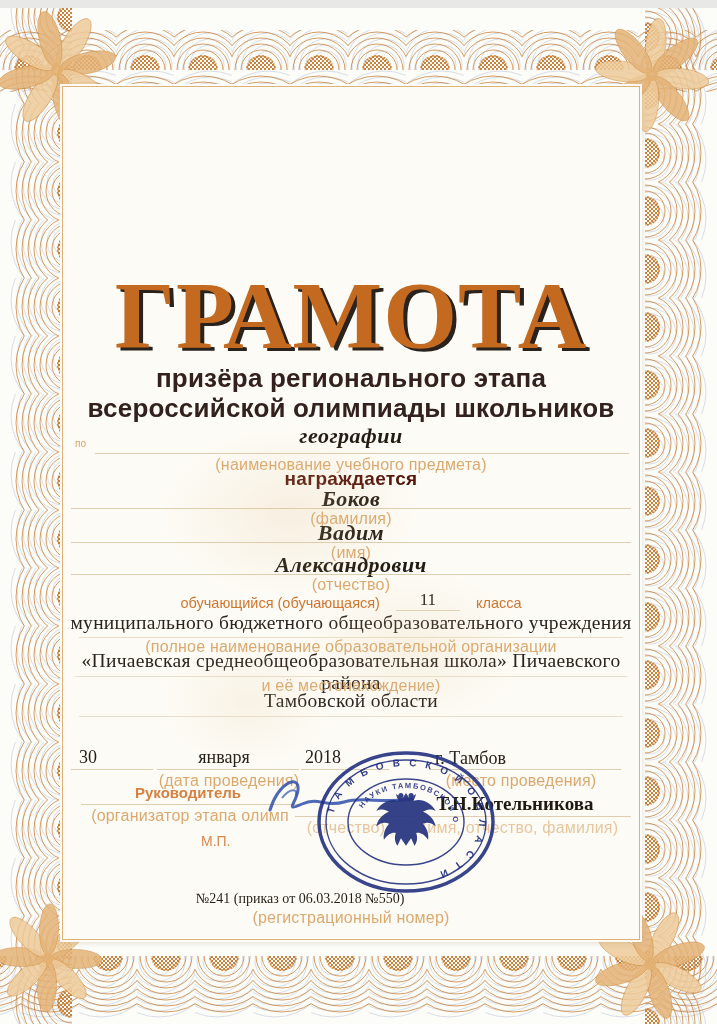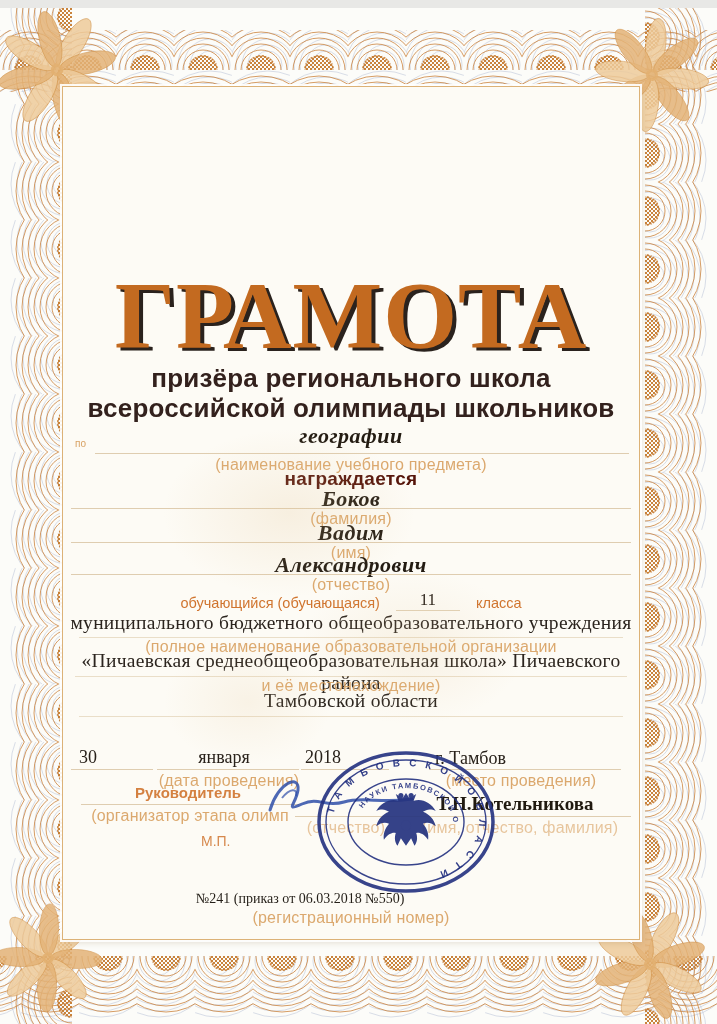--- a/index.html
+++ b/index.html
@@ -158,21 +158,21 @@
         <path d="M52.0,0.0 L42.5,11.4 L45.0,26.0 L31.1,31.1 L26.0,45.0 L11.4,42.5 L0.0,52.0 L-11.4,42.5 L-26.0,45.0 L-31.1,31.1 L-45.0,26.0 L-42.5,11.4 L-52.0,0.0 L-42.5,-11.4 L-45.0,-26.0 L-31.1,-31.1 L-26.0,-45.0 L-11.4,-42.5 L-0.0,-52.0 L11.4,-42.5 L26.0,-45.0 L31.1,-31.1 L45.0,-26.0 L42.5,-11.4 Z" stroke="#cf7c33" fill="none" stroke-width="0.8" opacity="0.5"></path>
         <path d="M0.0,-38.0 L9.5,-16.5 L32.9,-19.0 L19.0,0.0 L32.9,19.0 L9.5,16.5 L0.0,38.0 L-9.5,16.5 L-32.9,19.0 L-19.0,0.0 L-32.9,-19.0 L-9.5,-16.5 Z" fill="#fcfaf3" stroke="#dcae72" stroke-width="1"></path>
       </g>
   </svg>
 
   <div class="panel">
 
     <div class="abs ctr title" style="top:182px;">ГРАМОТА</div>
 
     <div class="abs ctr subtitle" style="top:276px;">
-      <div>призёра регионального школа</div>
+      <div>призёра регионального этапа</div>
       <div>всероссийской олимпиады школьников</div>
     </div>
 
     <span class="abs" style="left:12px;top:351px;font-size:10px;color:#d8a264;">по</span>
     <div class="abs ctr val" style="top:336px;">географии</div>
     <div class="ln" style="left:32px;right:10px;top:366px;"></div>
     <div class="abs ctr cap" style="top:369px;">(наименование учебного предмета)</div>
 
     <div class="abs ctr awarded" style="top:381px;">награждается</div>
 

